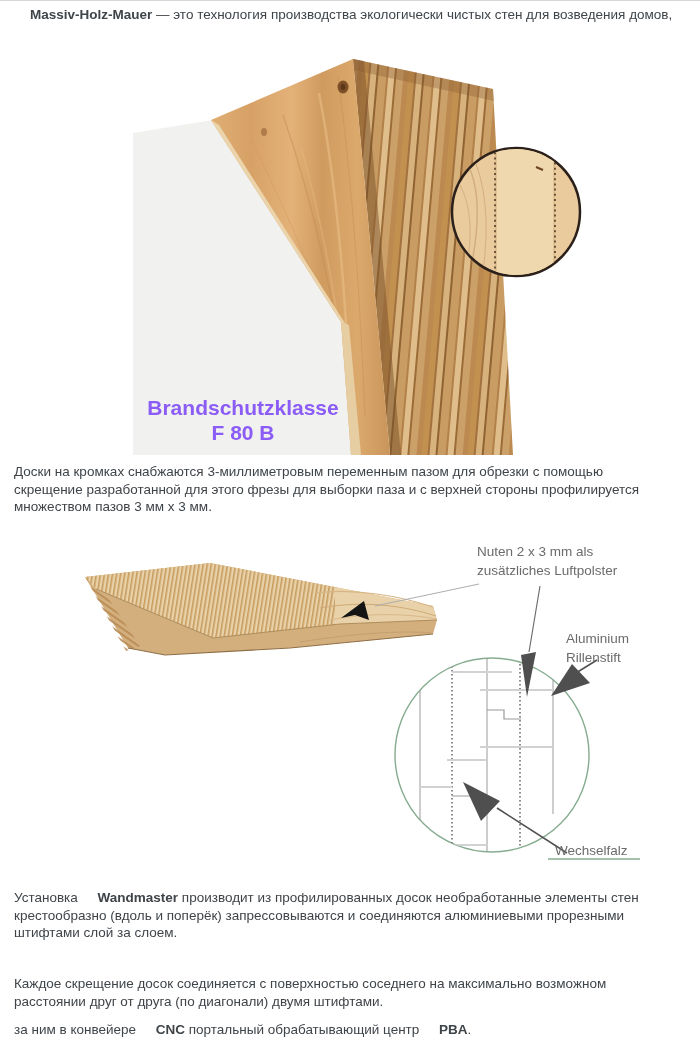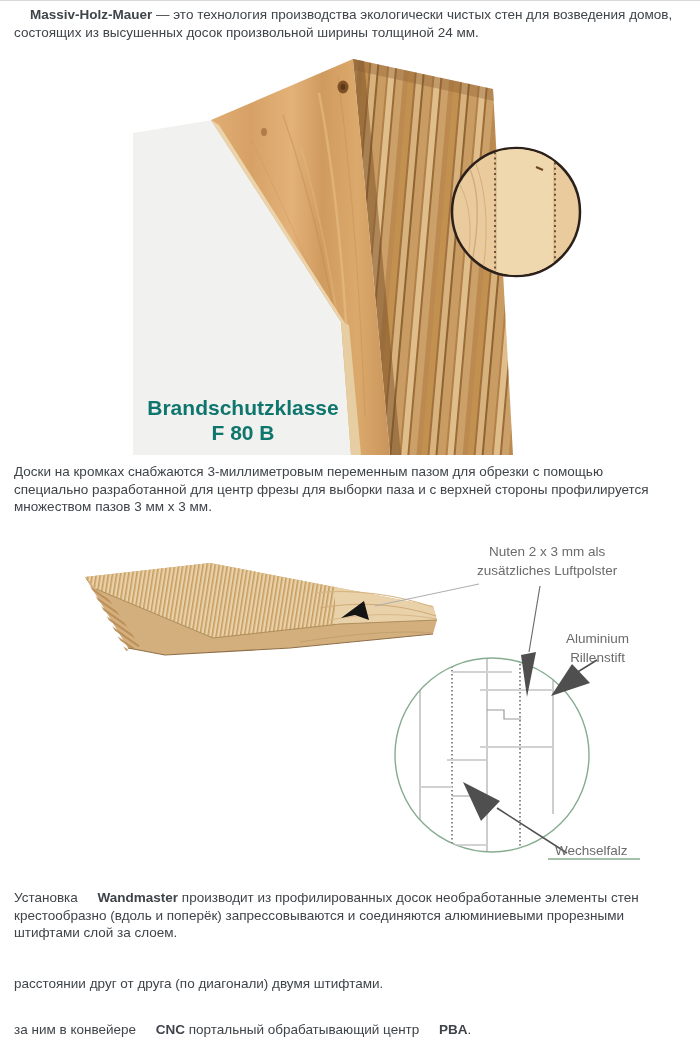--- a/index.html
+++ b/index.html
@@ -14,37 +14,36 @@
     position:absolute;left:14px;width:678px;
     font-size:13.5px;line-height:17.5px;color:#3f4449;
   }
   .para .ln{display:block;white-space:nowrap;}
   b{font-weight:bold;padding-left:16px;}
   .fig{position:absolute;}
   .fig svg{display:block;}
   .caption-fire{
     position:absolute;left:5px;top:338px;width:210px;
     text-align:center;font-weight:bold;font-size:21px;line-height:25px;
-    color:#0f766e;font-family:"Liberation Sans", sans-serif;
+    color:#8b5cf6;font-family:"Liberation Sans", sans-serif;
   }
   .caption-fire span{display:block;}
   .glabel{
     position:absolute;font-size:13.5px;line-height:19px;color:#6b6b6b;
     font-family:"Liberation Sans", sans-serif;white-space:nowrap;
   }
-  .glabel span{display:block;text-align:center;}
+  .glabel span{display:block;}
 </style>
 </head>
 <body>
 
 <div class="top-divider"></div>
 
 <div class="para" style="top:6px;">
   <span class="ln"><b>Massiv-Holz-Mauer</b><span> — это технология производства экологически чистых стен для возведения домов,</span></span>
-  <span class="ln">состоящих из высушенных досок произвольной ширины толщиной 24 мм.</span>
 </div>
 
 <div class="fig" style="left:133px;top:57px;width:449px;height:398px;">
   <svg width="449" height="398" viewBox="0 0 449 398">
     <defs>
       <linearGradient id="frontWood" x1="0" y1="0" x2="1" y2="0">
         <stop offset="0" stop-color="#E0AE73"></stop>
         <stop offset="0.22" stop-color="#D7A166"></stop>
         <stop offset="0.45" stop-color="#E3B279"></stop>
         <stop offset="0.62" stop-color="#D09B5F"></stop>
@@ -110,21 +109,21 @@
     </g>
   </svg>
   <div class="caption-fire">
     <span>Brandschutzklasse</span>
     <span>F 80 B</span>
   </div>
 </div>
 
 <div class="para" style="top:463px;">
   <span class="ln">Доски на кромках снабжаются 3-миллиметровым переменным пазом для обрезки с помощью</span>
-  <span class="ln">специально разработанной для центр фрезы для выборки паза и с верхней стороны профилируется</span>
+  <span class="ln">скрещение разработанной для этого фрезы для выборки паза и с верхней стороны профилируется</span>
   <span class="ln">множеством пазов 3 мм x 3 мм.</span>
 </div>
 
 <div class="fig" style="left:0;top:538px;width:700px;height:332px;">
   <svg width="700" height="332" viewBox="0 0 700 332">
     <defs>
       <pattern id="grooves" width="4" height="6" patternUnits="userSpaceOnUse" patternTransform="rotate(9)">
         <rect x="0" y="0" width="1.6" height="6" fill="#C69C60"></rect>
       </pattern>
       <pattern id="ribs" width="5" height="6" patternUnits="userSpaceOnUse" patternTransform="rotate(-55)">
@@ -196,18 +195,19 @@
   </div>
 </div>
 
 <div class="para" style="top:889px;">
   <span class="ln"><span>Установка </span><b>Wandmaster</b><span> производит из профилированных досок необработанные элементы стен</span></span>
   <span class="ln">крестообразно (вдоль и поперёк) запрессовываются и соединяются алюминиевыми прорезными</span>
   <span class="ln">штифтами слой за слоем.</span>
 </div>
 
 <div class="para" style="top:975px;">
+  <span class="ln">Каждое скрещение досок соединяется с поверхностью соседнего на максимально возможном</span>
   <span class="ln">расстоянии друг от друга (по диагонали) двумя штифтами.</span>
 </div>
 
 <div class="para" style="top:1021px;">
   <span class="ln"><span>за ним в конвейере </span><b>CNC</b><span> портальный обрабатывающий центр </span><b>PBA</b><span>.</span></span>
 </div>
 
 </body></html>

